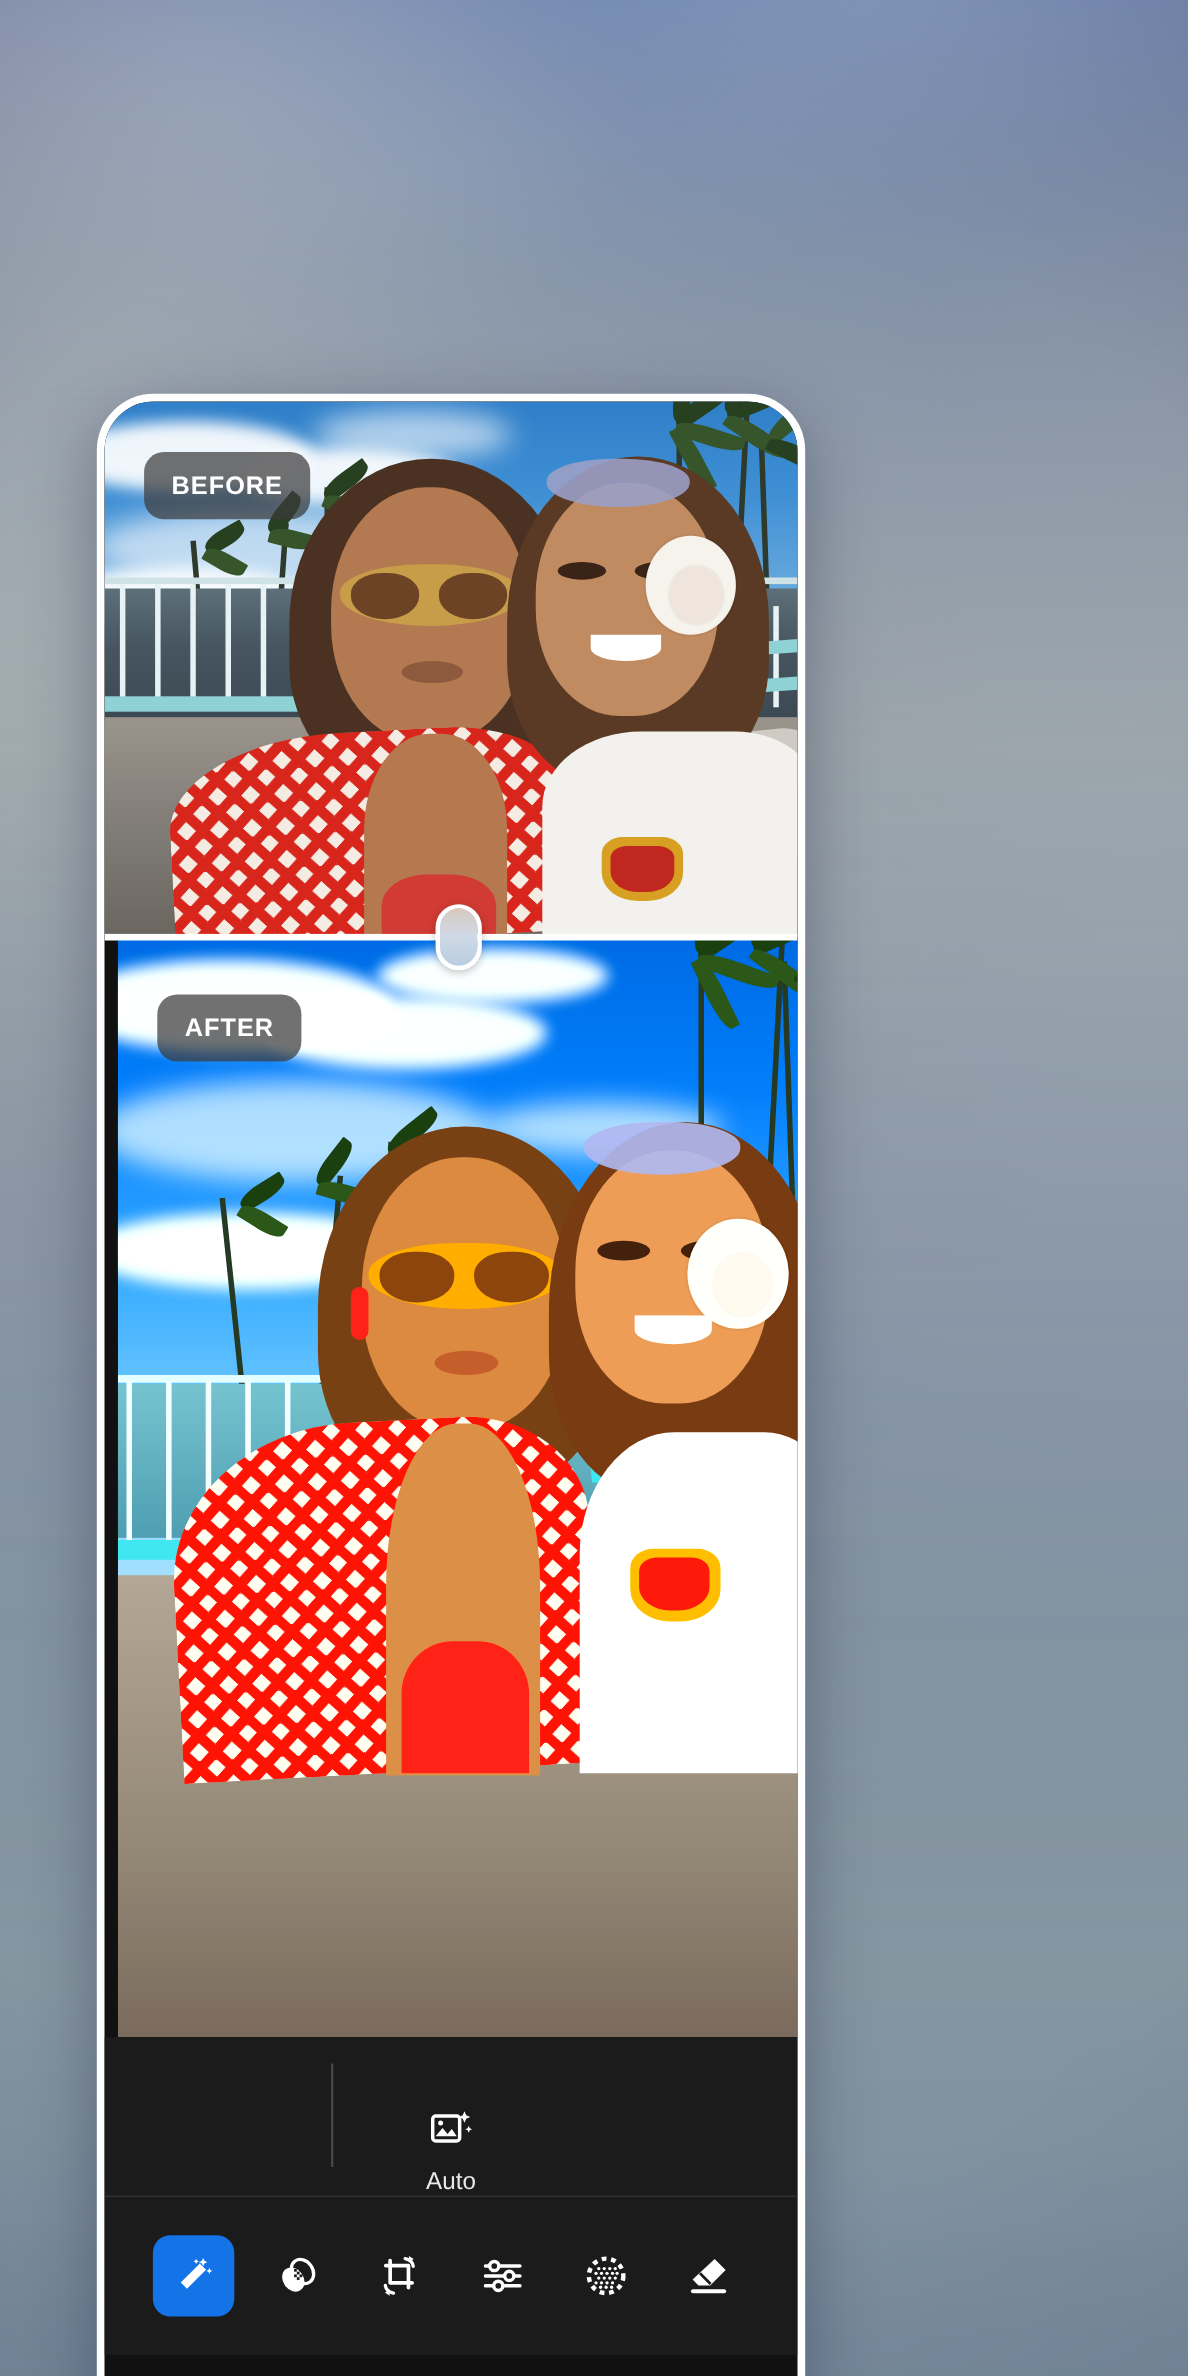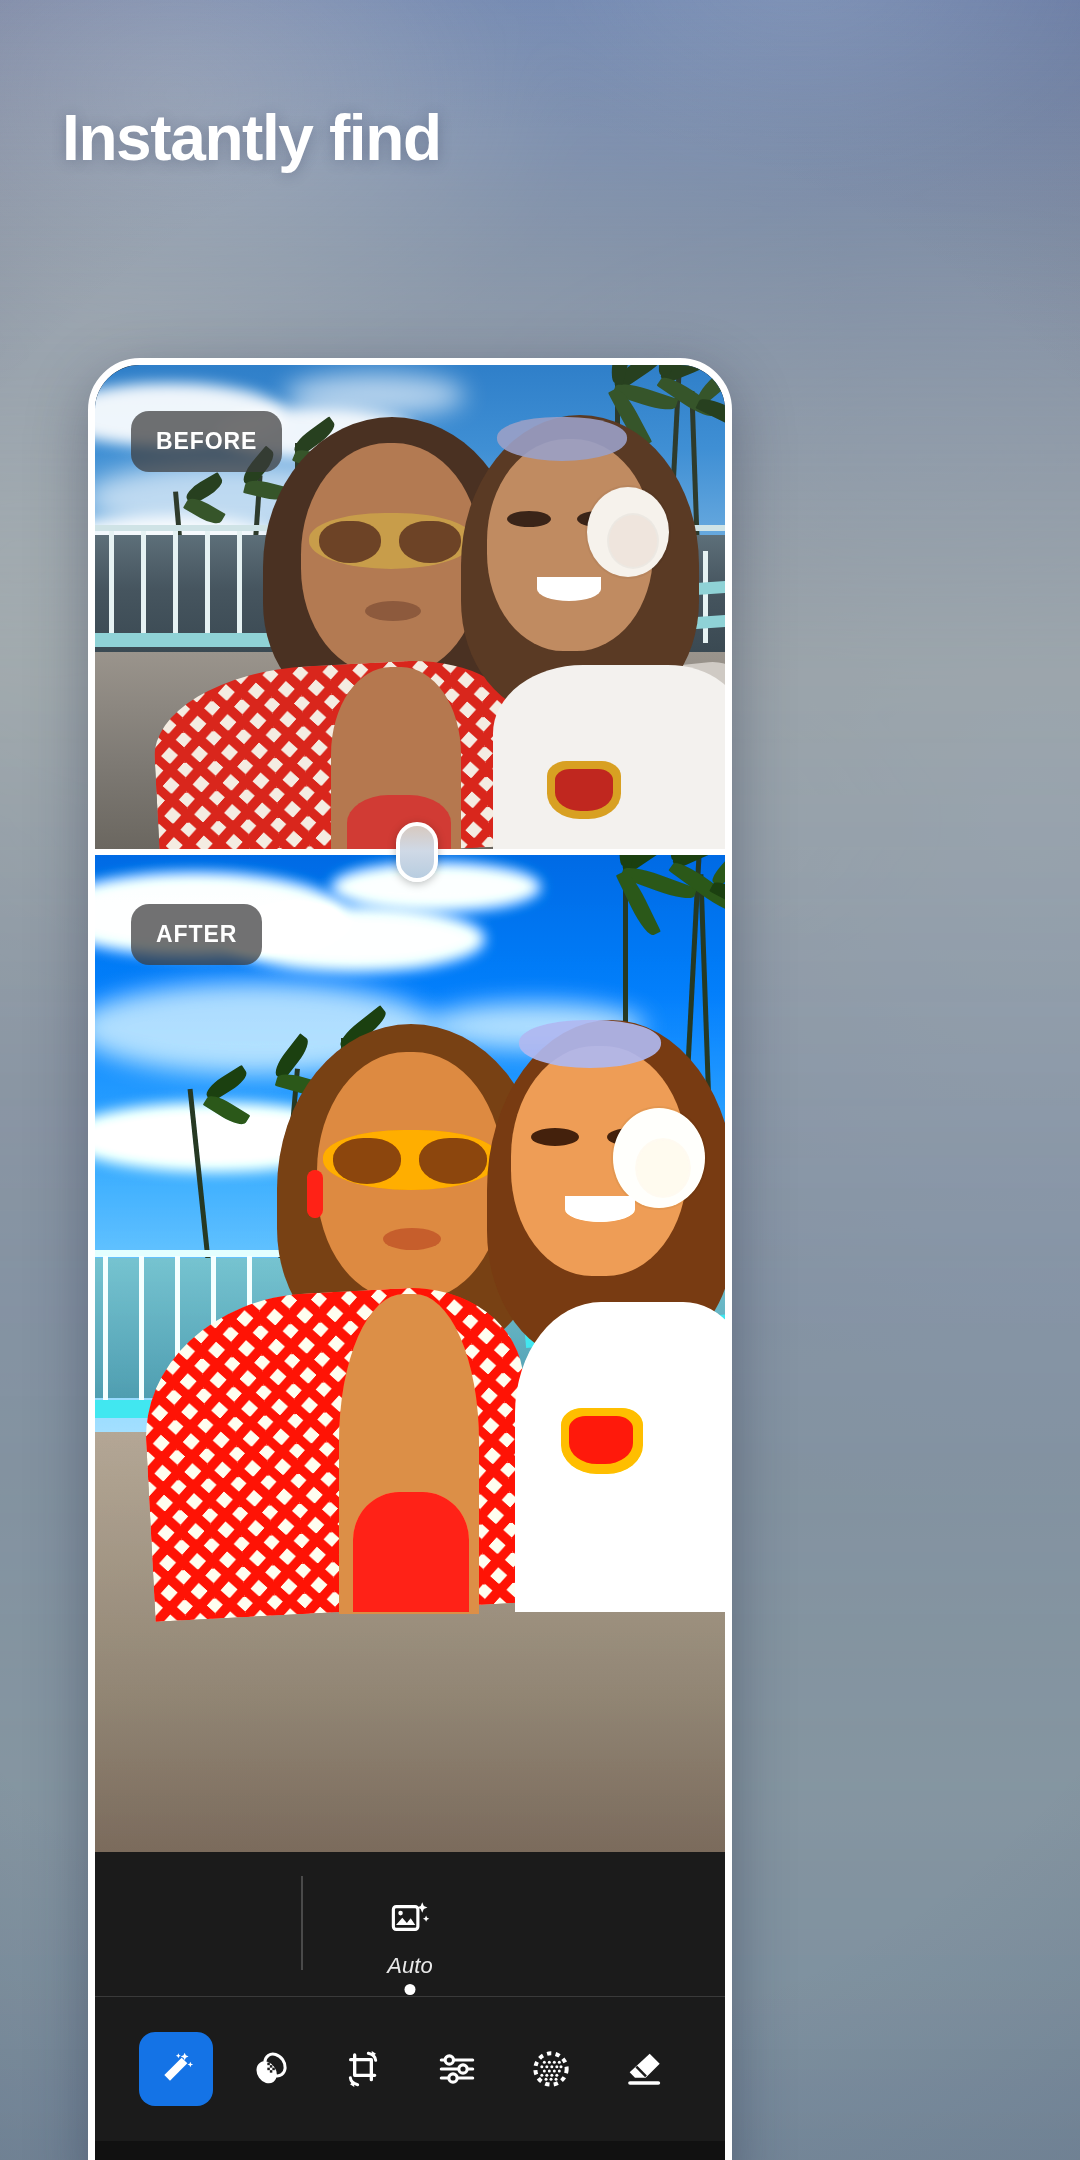--- a/index.html
+++ b/index.html
@@ -62,21 +62,21 @@
     border-top-left-radius:52px;
     border-top-right-radius:52px;
     background:#111;
     overflow:hidden;
     box-shadow:0 18px 60px rgba(30,34,60,.38);
     z-index:6;
   }
 
   .pane { position:relative; width:100%; overflow:hidden; }
   #pane-before { height:487px; }
-  #pane-after  { height:1000px; }
+  #pane-after  { height:1000px;margin-left:12px; }
 
   
   .scene { position:absolute; inset:0; overflow:hidden; }
 
   .sky {
     position:absolute; left:0; right:0; top:0; height:62%;
     background:linear-gradient(180deg,#2f7fc9 0%,#3f8fd4 26%,#69aadf 55%,#9cc6e8 78%,#bcd6e6 100%);
   }
   .sky.vivid {
     background:linear-gradient(180deg,#1464b8 0%,#2277cc 22%,#4e9ede 48%,#86bfe6 72%,#b4d6ea 100%);
@@ -152,23 +152,22 @@
     background:linear-gradient(180deg,#d7c9c0 0%,#cfd9e6 48%,#b8cde0 100%);
     z-index:10;
     box-shadow:0 2px 8px rgba(0,0,0,.25);
   }
 
   
   #suggest-bar {
     position:relative;
     background:#1b1b1b;
     height:144px;
-    display:flex; align-items:center;
+    display:flex; align-items:flex-end;
     padding:28px 0 0 0;
-    font-style:italic;
   }
   .sug {
     flex:1;
     display:flex; flex-direction:column; align-items:center;
     position:relative;
   }
   .sug .glyph { height:42px; display:flex; align-items:center; justify-content:center; }
   .sug .lbl {
     margin-top:14px;
     color:#e9e9e9;
@@ -205,21 +204,20 @@
 <body>
 
 <div id="backdrop">
   <div class="layer bg-base"></div>
   <div class="layer bg-clouds"></div>
   <div class="layer bg-lower"></div>
   <div class="layer bg-vignette"></div>
 </div>
 
 <h1 id="headline">
-  <span class="l">Instantly find</span>
 </h1>
 
 <div id="phone">
 
   <div class="pane" id="pane-before">
     <div class="scene">
       <div class="sky" style="height:66%"></div>
 
       <div class="cloud" style="left:-40px;  top:18px;  width:230px; height:64px;"></div>
       <div class="cloud" style="left:120px;  top:42px;  width:200px; height:52px;"></div>

